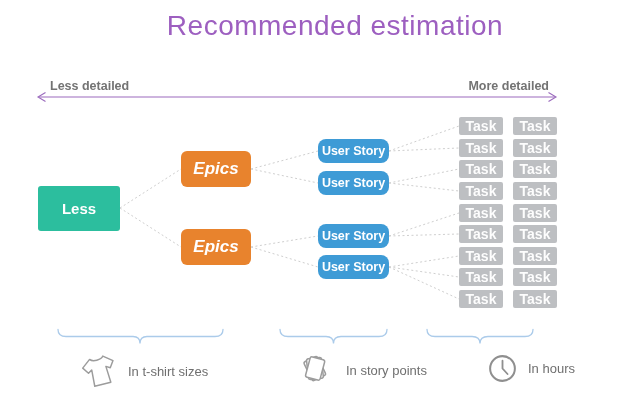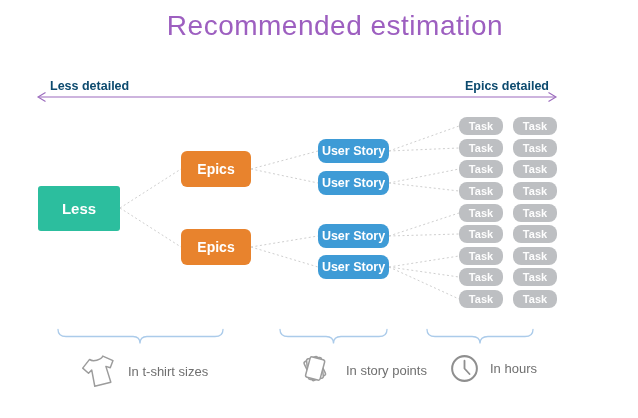--- a/index.html
+++ b/index.html
@@ -4,69 +4,69 @@
 <style>
   html,body{margin:0;padding:0;background:#ffffff;}
   .canvas{
     position:relative;width:638px;height:418px;background:#ffffff;overflow:hidden;
     font-family:"Liberation Sans",sans-serif;
   }
   .page-title{
     position:absolute;top:10px;left:0;width:100%;text-align:center;
     font-size:28px;font-weight:400;color:#9D5FC0;letter-spacing:.5px;margin-left:16px;
   }
-  .axis-label{position:absolute;top:79px;font-size:12.5px;font-weight:700;color:#0c4a6e;}
+  .axis-label{position:absolute;top:79px;font-size:12.5px;font-weight:700;color:#737373;}
   .axis-label.left{left:50px;}
   .axis-label.right{right:89px;}
   .overlay{position:absolute;left:0;top:0;width:638px;height:418px;}
   .node{
     position:absolute;display:flex;align-items:center;justify-content:center;
     color:#ffffff;box-sizing:border-box;
   }
   .theme{left:38px;top:186px;width:82px;height:45px;background:#2CBE9E;border-radius:3px;
     font-size:15px;font-weight:700;}
   .epic{left:181px;width:70px;height:36px;background:#E8832D;border-radius:6px;
-    font-size:14px;font-weight:700;}
+    font-size:17px;font-weight:700;font-style:italic;}
   .epic1{top:151px;}
   .epic2{top:229px;}
   .story{left:318px;width:71px;height:24px;background:#3E9BD6;border-radius:8px;
     font-size:12.5px;font-weight:700;}
   .story1{top:139px;}
   .story2{top:171px;}
   .story3{top:224px;}
   .story4{top:255px;}
-  .task{width:44px;height:18px;background:#BDBFC2;border-radius:8px;
-    font-size:11px;font-weight:700;color:rgba(255,255,255,.97);}
+  .task{width:44px;height:18px;background:#BDBFC2;border-radius:2px;
+    font-size:14px;font-weight:700;color:rgba(255,255,255,.97);}
   .tcol1{left:459px;}
   .tcol2{left:513px;}
   .trow1{top:117px;}
   .trow2{top:139px;}
   .trow3{top:160px;}
   .trow4{top:182px;}
   .trow5{top:204px;}
   .trow6{top:225px;}
   .trow7{top:247px;}
   .trow8{top:268px;}
   .trow9{top:290px;}
   .legend-item{position:absolute;display:flex;align-items:center;gap:9px;}
   .legend-item .llabel{font-size:13px;color:#6F6F6F;white-space:nowrap;}
   .legend-tshirt{left:80px;top:351px;}
   .legend-cards{left:293px;top:349px;}
-  .legend-clock{left:448px;top:352px;}
+  .legend-clock{left:486px;top:352px;}
   .licon{flex:0 0 auto;display:block;}
 </style>
 </head>
 <body>
 
 <div class="canvas">
 
   <div class="page-title">Recommended estimation</div>
 
   <div class="axis-label left">Less detailed</div>
-  <div class="axis-label right">Epics detailed</div>
+  <div class="axis-label right">More detailed</div>
 
   <svg class="overlay" viewBox="0 0 638 418" xmlns="http://www.w3.org/2000/svg">
 
     <g stroke="#9B6BBD" stroke-width="1.1" fill="none">
       <line x1="39" y1="97" x2="555" y2="97"></line>
       <polyline points="45.5,92.5 38,97 45.5,101.5"></polyline>
       <polyline points="548.5,92.5 556,97 548.5,101.5"></polyline>
     </g>
 
     <g stroke="#CFCFCF" stroke-width="1" stroke-dasharray="2 2.5" fill="none">

